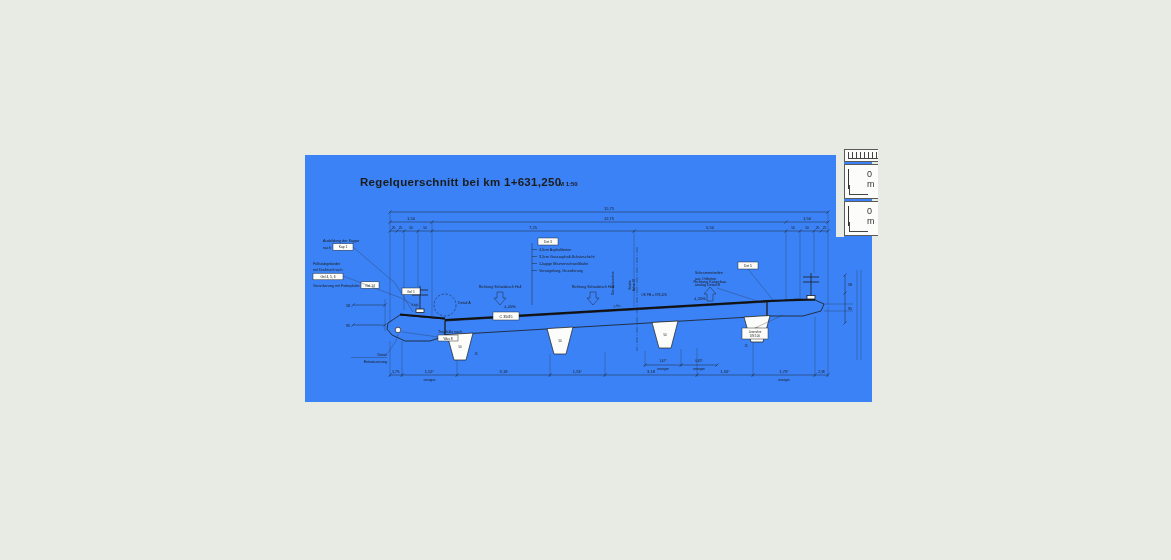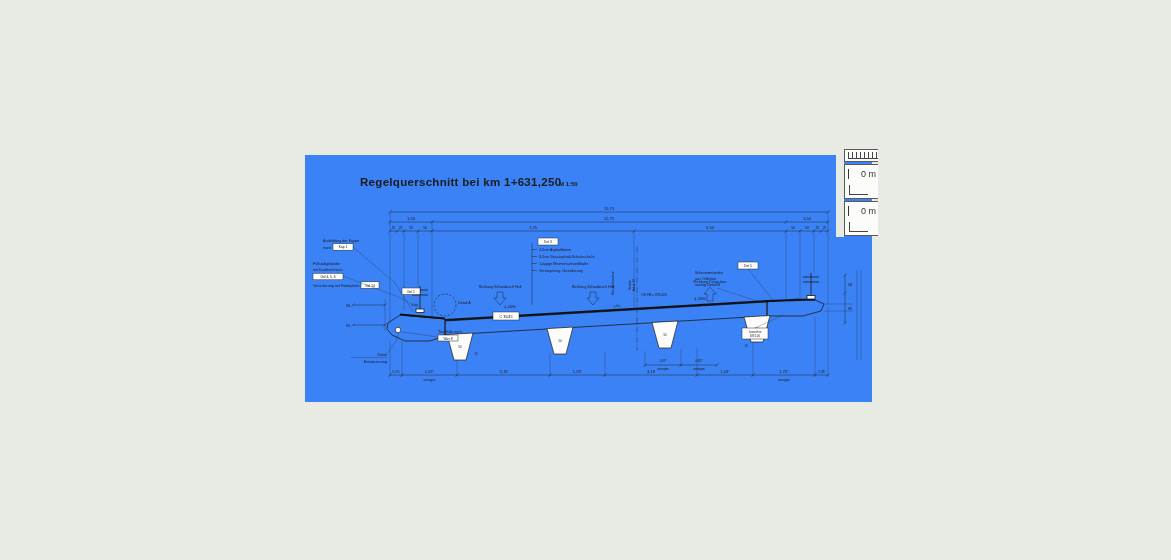--- a/index.html
+++ b/index.html
@@ -8,21 +8,21 @@
   .sheet{position:absolute;left:305px;top:155px;width:567px;height:247px;background:#3b82f6;}
   .graygap{position:absolute;left:836px;top:150px;width:8px;height:87px;background:#e8ebe4;}
   .panels{position:absolute;left:844px;top:149px;width:34px;}
   .panel{background:#fcfcfa;border:1px solid #5a5a5a;border-right:none;margin-bottom:2px;position:relative;}
   .panel.p1{height:11px;}
   .panel.p2,.panel.p3{height:33px;}
   .ruler{position:absolute;left:3px;right:0;bottom:2px;height:6px;
          background:repeating-linear-gradient(to right,#444 0 1px,transparent 1px 4px);
          border-bottom:1px solid #444;}
   .zeromark{position:absolute;left:3px;top:4px;font-size:9px;color:#333;border-left:1px solid #333;
-            padding-left:12px;line-height:10px;}
+            padding-left:18px;line-height:10px;}
   .scaleL{position:absolute;left:4px;bottom:3px;width:18px;height:9px;border-left:1px solid #444;
           border-bottom:1px solid #444;}
   svg{display:block;}
   svg text{fill:#1c1c1c;}
   .t{font-size:11.5px;font-weight:600;letter-spacing:.3px;}
   .ts{font-size:6px;font-weight:600;}
   .d{font-size:4px;text-anchor:middle;}
   .d3{font-size:3.3px;text-anchor:middle;}
   .d28{font-size:2.9px;text-anchor:middle;}
   .lab{font-size:3.7px;}

